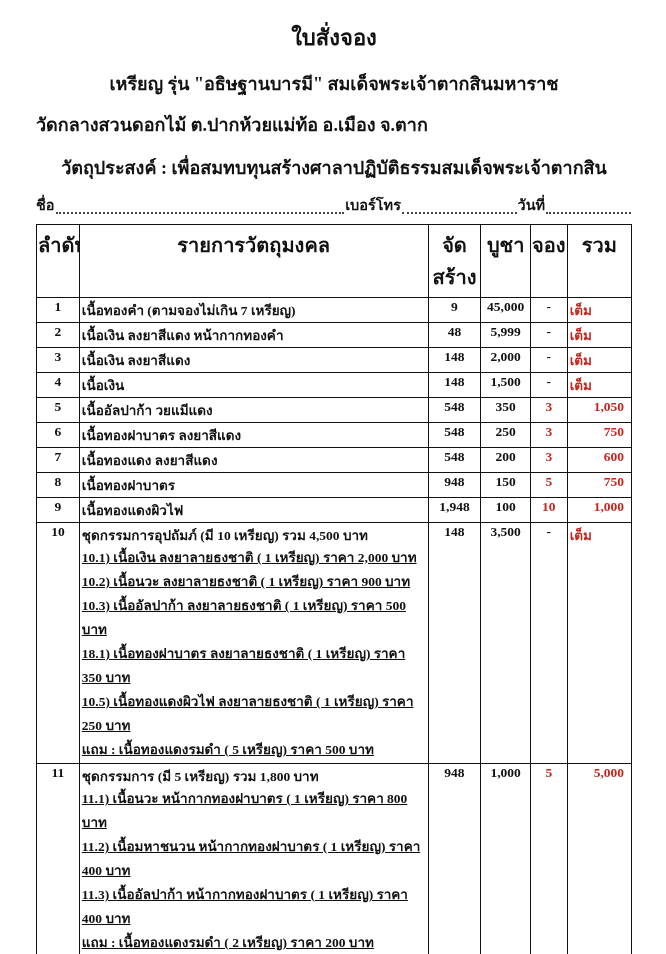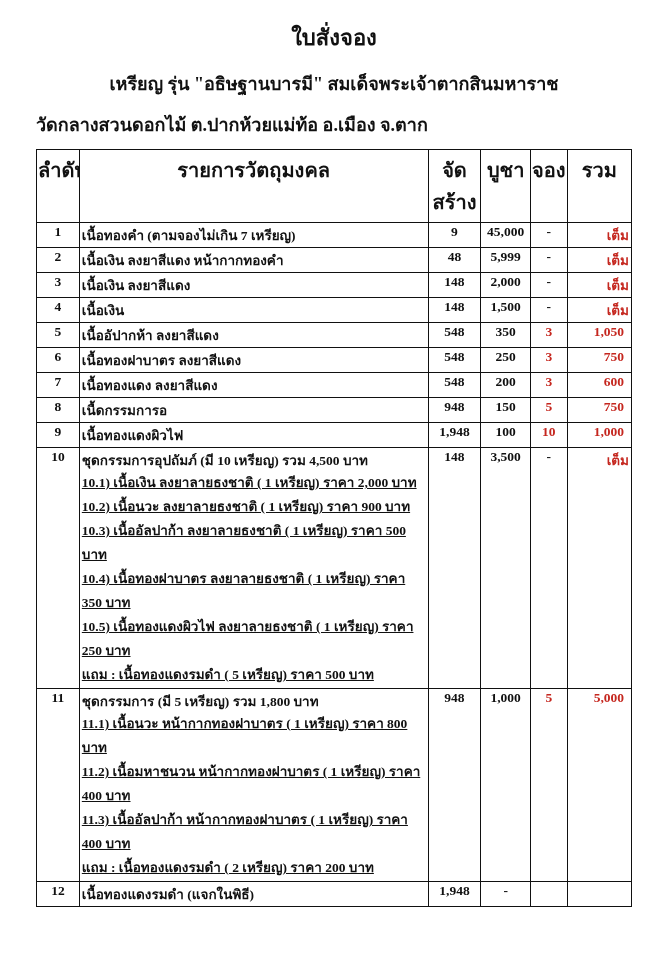--- a/index.html
+++ b/index.html
@@ -31,34 +31,43 @@
     vertical-align:top;overflow:hidden;
   }
   table.order th{font-size:20px;text-align:center;padding:4px 1px;}
   col.c1{width:7.2%;} col.c2{width:58.6%;} col.c3{width:8.9%;}
   col.c4{width:8.3%;} col.c5{width:6.2%;} col.c6{width:10.8%;}
   td.c-no{text-align:center;padding-top:3px;}
   td.c-item{padding-left:5px;}
   td.num{text-align:center;padding-top:3px;}
   td.c-total{padding-top:3px;}
   td.c-total.rt{text-align:right;padding-right:7px;}
-  td.c-total.ct{text-align:right;}
+  td.c-total.ct{text-align:left;}
   .item-main{line-height:21px;padding-top:1px;}
   .sub{line-height:24px;text-decoration:underline;}
   .simple td{height:21px;}
 </style>
 </head>
 <body>
 
 <div class="page">
 
   <div class="title">ใบสั่งจอง</div>
   <div class="sub1">เหรียญ รุ่น "อธิษฐานบารมี" สมเด็จพระเจ้าตากสินมหาราช</div>
   <div class="sub2">วัดกลางสวนดอกไม้  ต.ปากห้วยแม่ท้อ อ.เมือง จ.ตาก</div>
-
+  <div class="purpose">วัตถุประสงค์ : เพื่อสมทบทุนสร้างศาลาปฏิบัติธรรมสมเด็จพระเจ้าตากสิน</div>
+
+  <div class="fline">
+    <span>ชื่อ</span>
+    <span class="dots w1"></span>
+    <span>เบอร์โทร</span>
+    <span class="dots w2"></span>
+    <span>วันที่</span>
+    <span class="dots w3"></span>
+  </div>
 
 
   <table class="order">
     <colgroup>
         <col class="c1">
         <col class="c2">
         <col class="c3">
         <col class="c4">
         <col class="c5">
         <col class="c6">
@@ -109,21 +118,21 @@
             <div class="item-main">เนื้อเงิน</div>
           </td>
       <td class="num">148</td>
       <td class="num">1,500</td>
       <td class="num">-</td>
       <td class="c-total ct red">เต็ม</td>
     </tr>
     <tr class="simple">
       <td class="c-no">5</td>
       <td class="c-item">
-            <div class="item-main">เนื้ออัปากห้า ลงยาสีแดง</div>
+            <div class="item-main">เนื้ออัลปาก้า วยแมีแดง</div>
           </td>
       <td class="num">548</td>
       <td class="num">350</td>
       <td class="num red">3</td>
       <td class="c-total rt red">1,050</td>
     </tr>
     <tr class="simple">
       <td class="c-no">6</td>
       <td class="c-item">
             <div class="item-main">เนื้อทองฝาบาตร  ลงยาสีแดง</div>
@@ -139,21 +148,21 @@
             <div class="item-main">เนื้อทองแดง  ลงยาสีแดง</div>
           </td>
       <td class="num">548</td>
       <td class="num">200</td>
       <td class="num red">3</td>
       <td class="c-total rt red">600</td>
     </tr>
     <tr class="simple">
       <td class="c-no">8</td>
       <td class="c-item">
-            <div class="item-main">เนื้ดกรรมการอ</div>
+            <div class="item-main">เนื้อทองฝาบาตร</div>
           </td>
       <td class="num">948</td>
       <td class="num">150</td>
       <td class="num red">5</td>
       <td class="c-total rt red">750</td>
     </tr>
     <tr class="simple">
       <td class="c-no">9</td>
       <td class="c-item">
             <div class="item-main">เนื้อทองแดงผิวไฟ</div>
@@ -164,21 +173,21 @@
       <td class="c-total rt red">1,000</td>
     </tr>
 
     <tr>
       <td class="c-no">10</td>
       <td class="c-item">
         <div class="item-main">ชุดกรรมการอุปถัมภ์ (มี 10 เหรียญ) รวม 4,500 บาท</div>
         <div class="sub">10.1)  เนื้อเงิน  ลงยาลายธงชาติ ( 1 เหรียญ) ราคา 2,000 บาท</div>
         <div class="sub">10.2)  เนื้อนวะ ลงยาลายธงชาติ ( 1 เหรียญ) ราคา 900 บาท</div>
         <div class="sub">10.3)  เนื้ออัลปาก้า  ลงยาลายธงชาติ ( 1 เหรียญ) ราคา 500 บาท</div>
-        <div class="sub">10.4)  เนื้อทองฝาบาตร ลงยาลายธงชาติ  ( 1 เหรียญ) ราคา 350 บาท</div>
+        <div class="sub">18.1)  เนื้อทองฝาบาตร ลงยาลายธงชาติ  ( 1 เหรียญ) ราคา 350 บาท</div>
         <div class="sub">10.5)  เนื้อทองแดงผิวไฟ ลงยาลายธงชาติ ( 1 เหรียญ) ราคา 250 บาท</div>
         <div class="sub">แถม : เนื้อทองแดงรมดำ ( 5 เหรียญ) ราคา 500 บาท</div>
       </td>
       <td class="num">148</td>
       <td class="num">3,500</td>
       <td class="num">-</td>
       <td class="c-total ct red">เต็ม</td>
     </tr>
 
     <tr>

